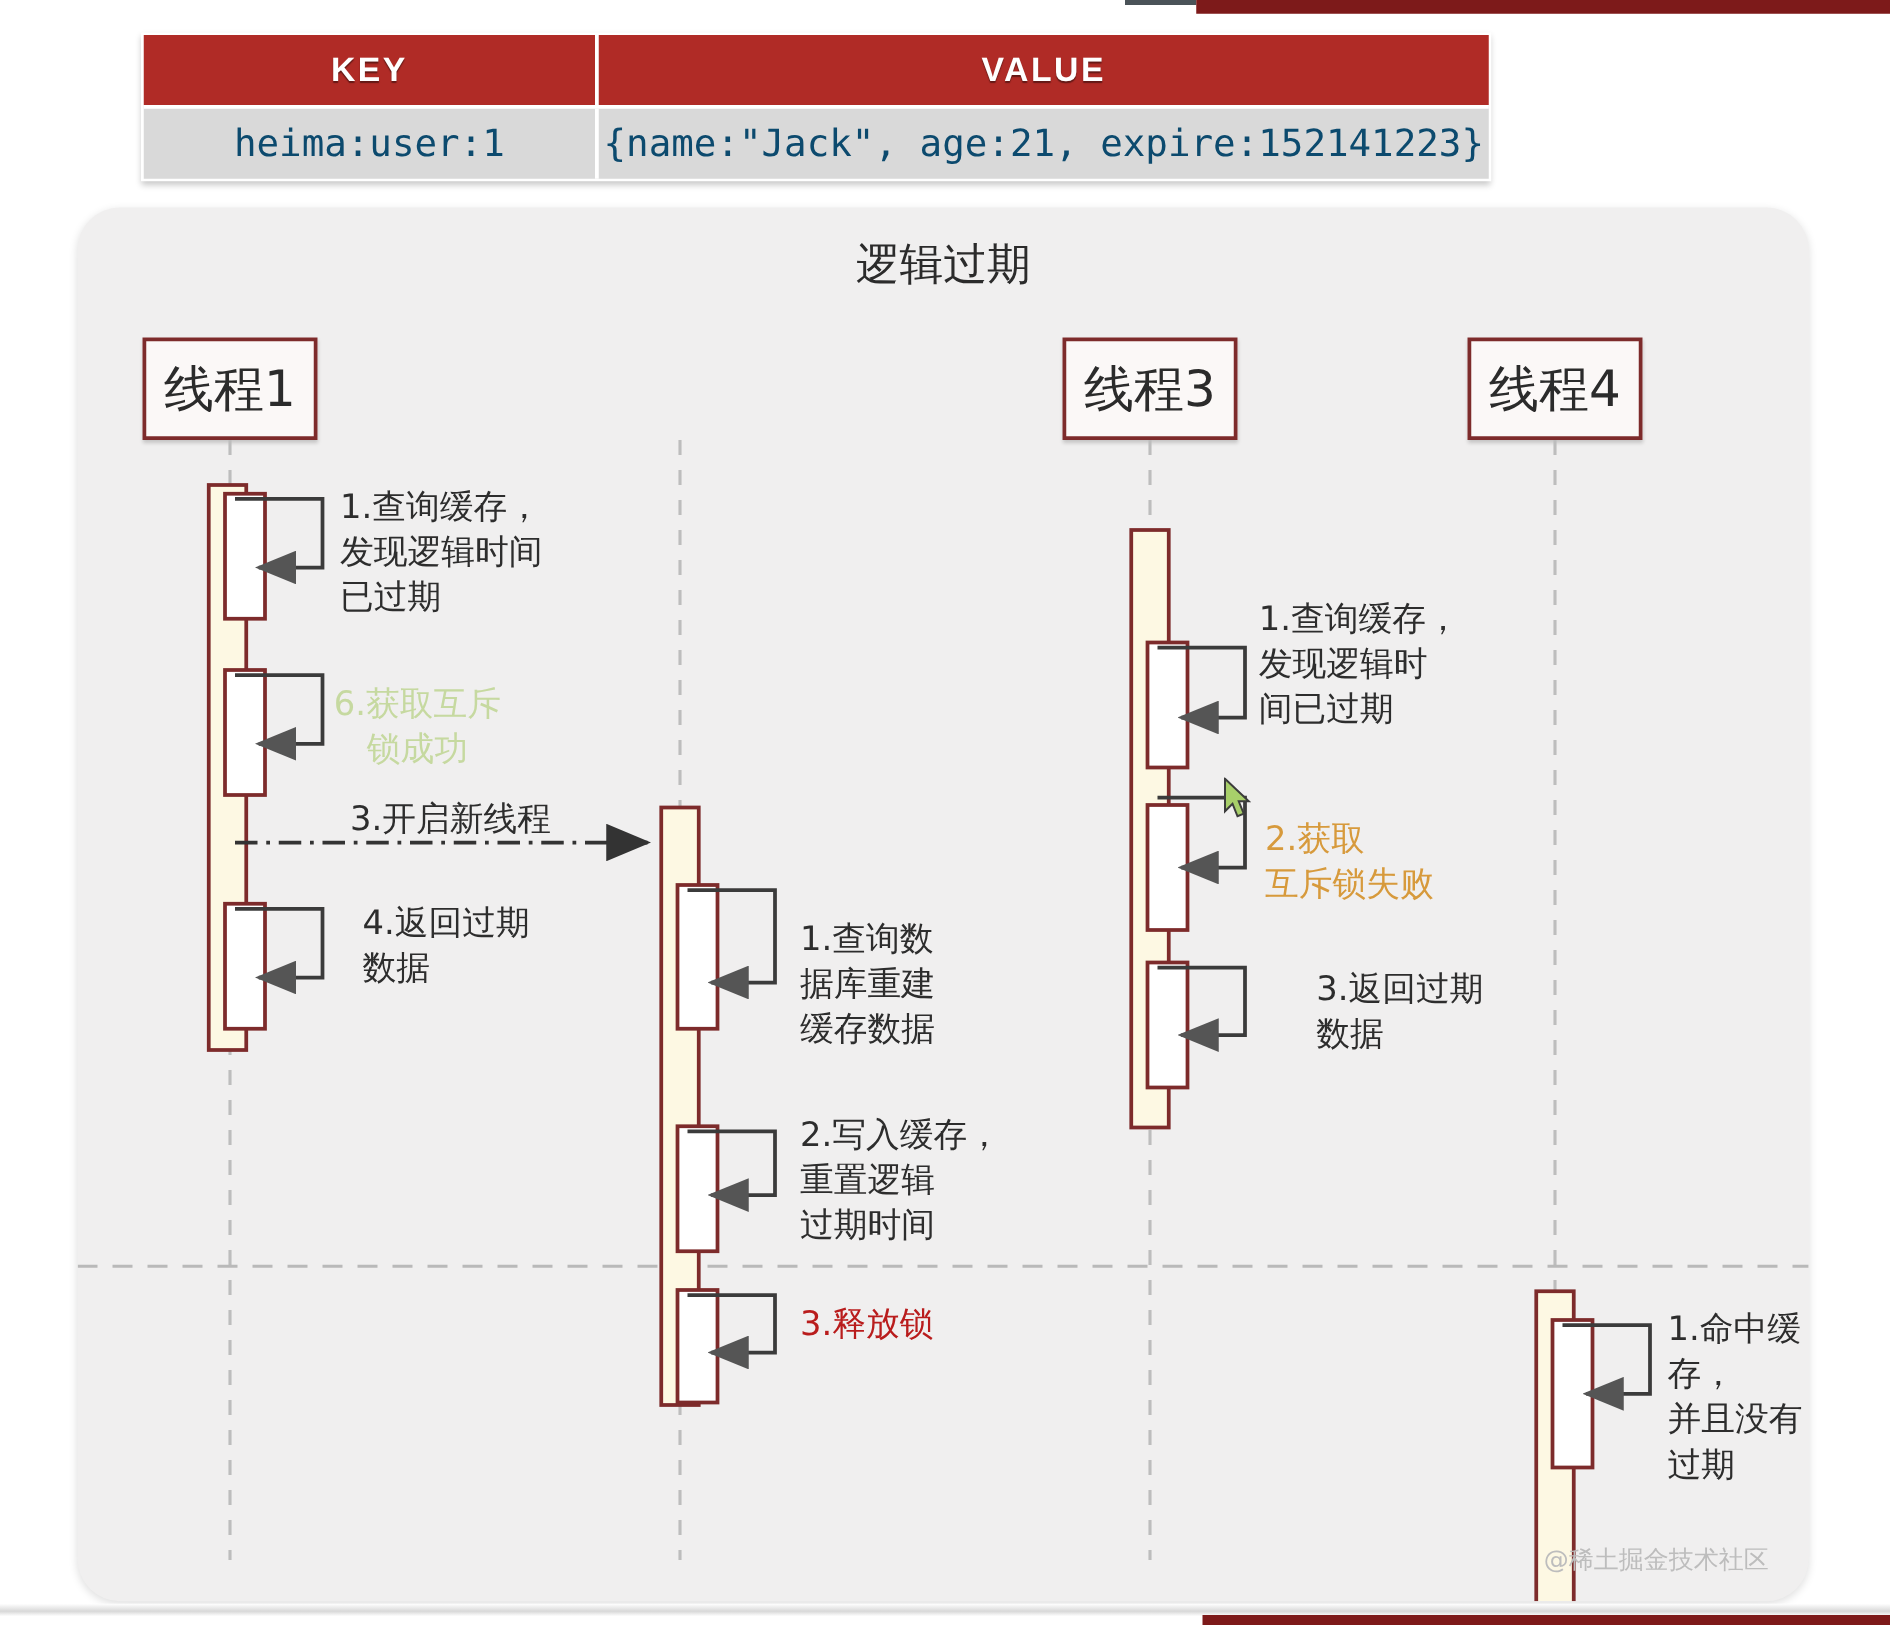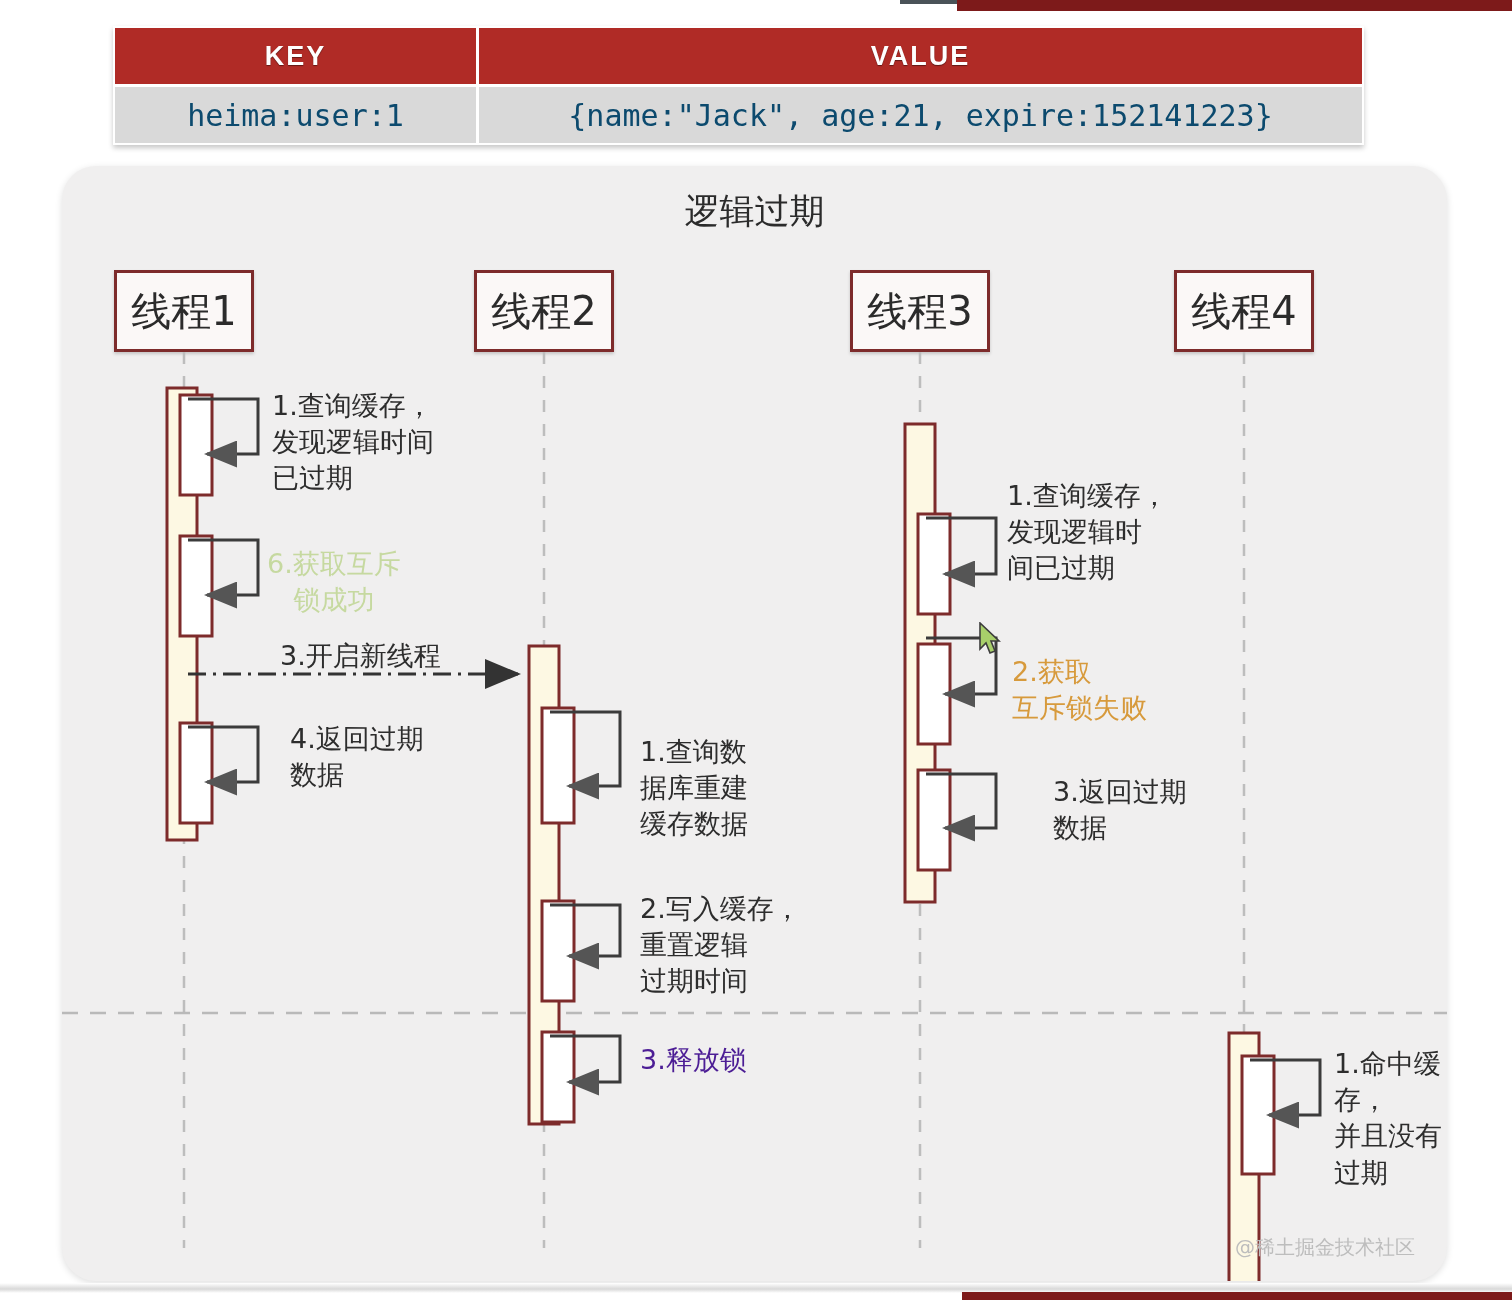--- a/index.html
+++ b/index.html
@@ -48,21 +48,21 @@
     width: 1512px;
     height: 10px;
     background: linear-gradient(to bottom, #ffffff 0%, #d8d8d8 60%, #ffffff 100%);
   }
 
   
   .kv-table {
     position: absolute;
     left: 113px;
     top: 26px;
-    width: 1251px;
+    width: 1080px;
     border: 2px solid #ffffff;
     box-shadow: 0 3px 5px rgba(0,0,0,0.22);
     box-sizing: border-box;
   }
   .kv-row {
     display: flex;
   }
   .kv-head {
     background: #b02b26;
     color: #ffffff;
@@ -127,21 +127,21 @@
   
   .anno {
     position: absolute;
     font-family: "DejaVu Sans", "Liberation Sans", sans-serif;
     font-size: 27px;
     line-height: 1.34;
     color: #2d2d2d;
     white-space: pre-line;
   }
   .anno.green-pale { color: #c6d9a0; }
-  .anno.green-solid { color: #4c1d95; text-align: center; }
+  .anno.green-solid { color: #b91c1c; text-align: center; }
   .anno.orange { color: #d79a3c; }
   .anno.center { text-align: center; }
 
   
   .thread-box {
     position: absolute;
     width: 140px;
     height: 82px;
     background: #fbf8f7;
     border: 3px solid #7d2b2b;
@@ -191,23 +191,20 @@
   </div>
 </div>
 
 <div class="panel">
 
   <div class="panel-title">逻辑过期</div>
 
   <div class="thread-box" style="left:52px;  top:104px;">
     <span>线程1</span>
   </div>
-  <div class="thread-box" style="left:412px; top:104px;">
-    <span>线程2</span>
-  </div>
   <div class="thread-box" style="left:788px; top:104px;">
     <span>线程3</span>
   </div>
   <div class="thread-box" style="left:1112px;top:104px;">
     <span>线程4</span>
   </div>
 
   <svg class="diagram" width="1385" height="1115" viewBox="0 0 1385 1115">
     <defs>
       <marker id="arrowhead" markerWidth="11" markerHeight="9" refX="10" refY="4.5" orient="auto">

